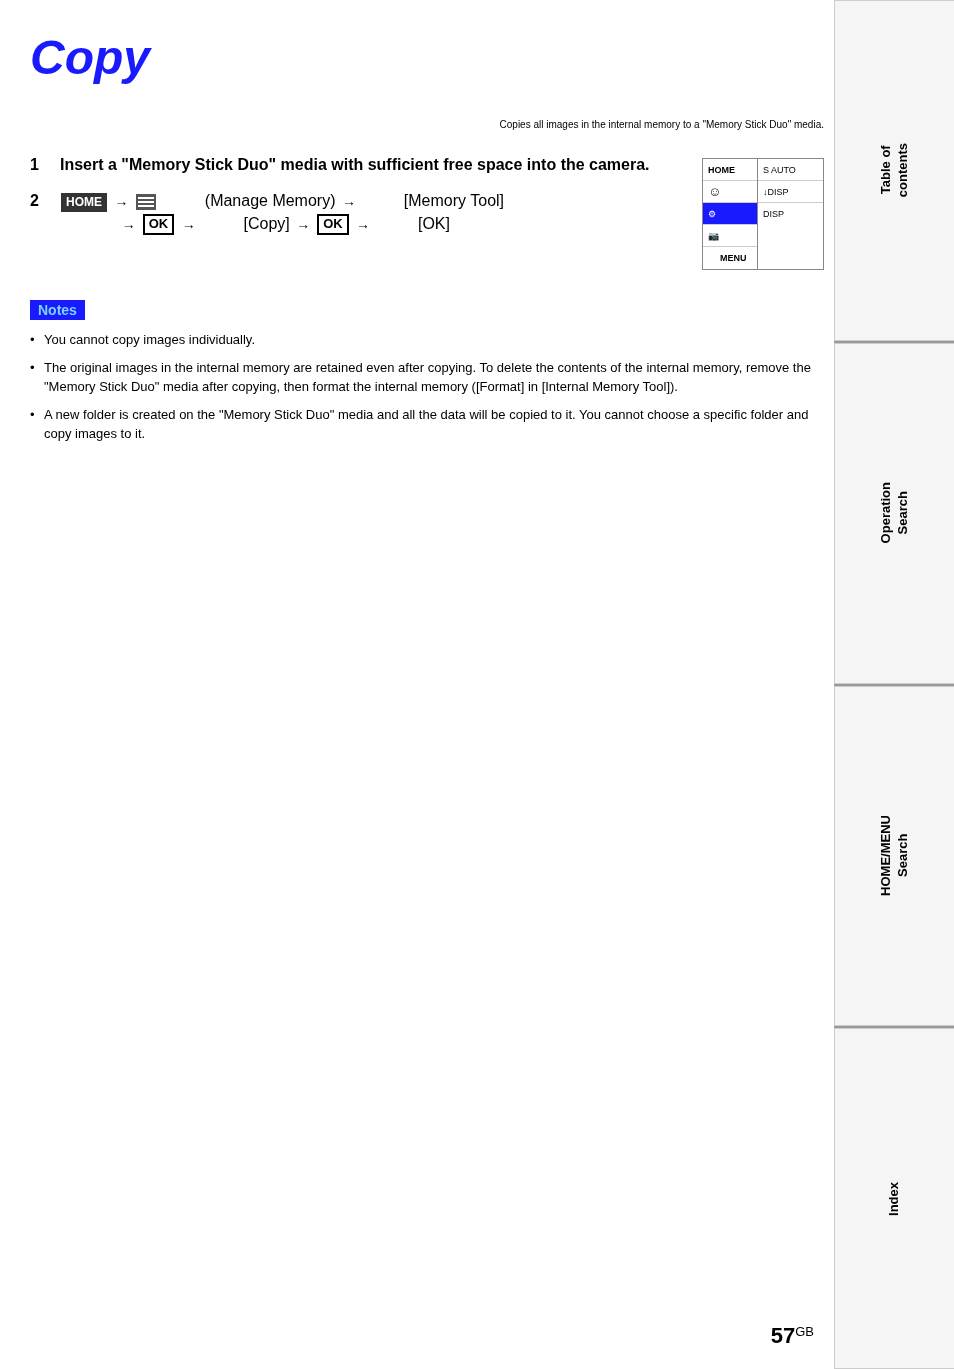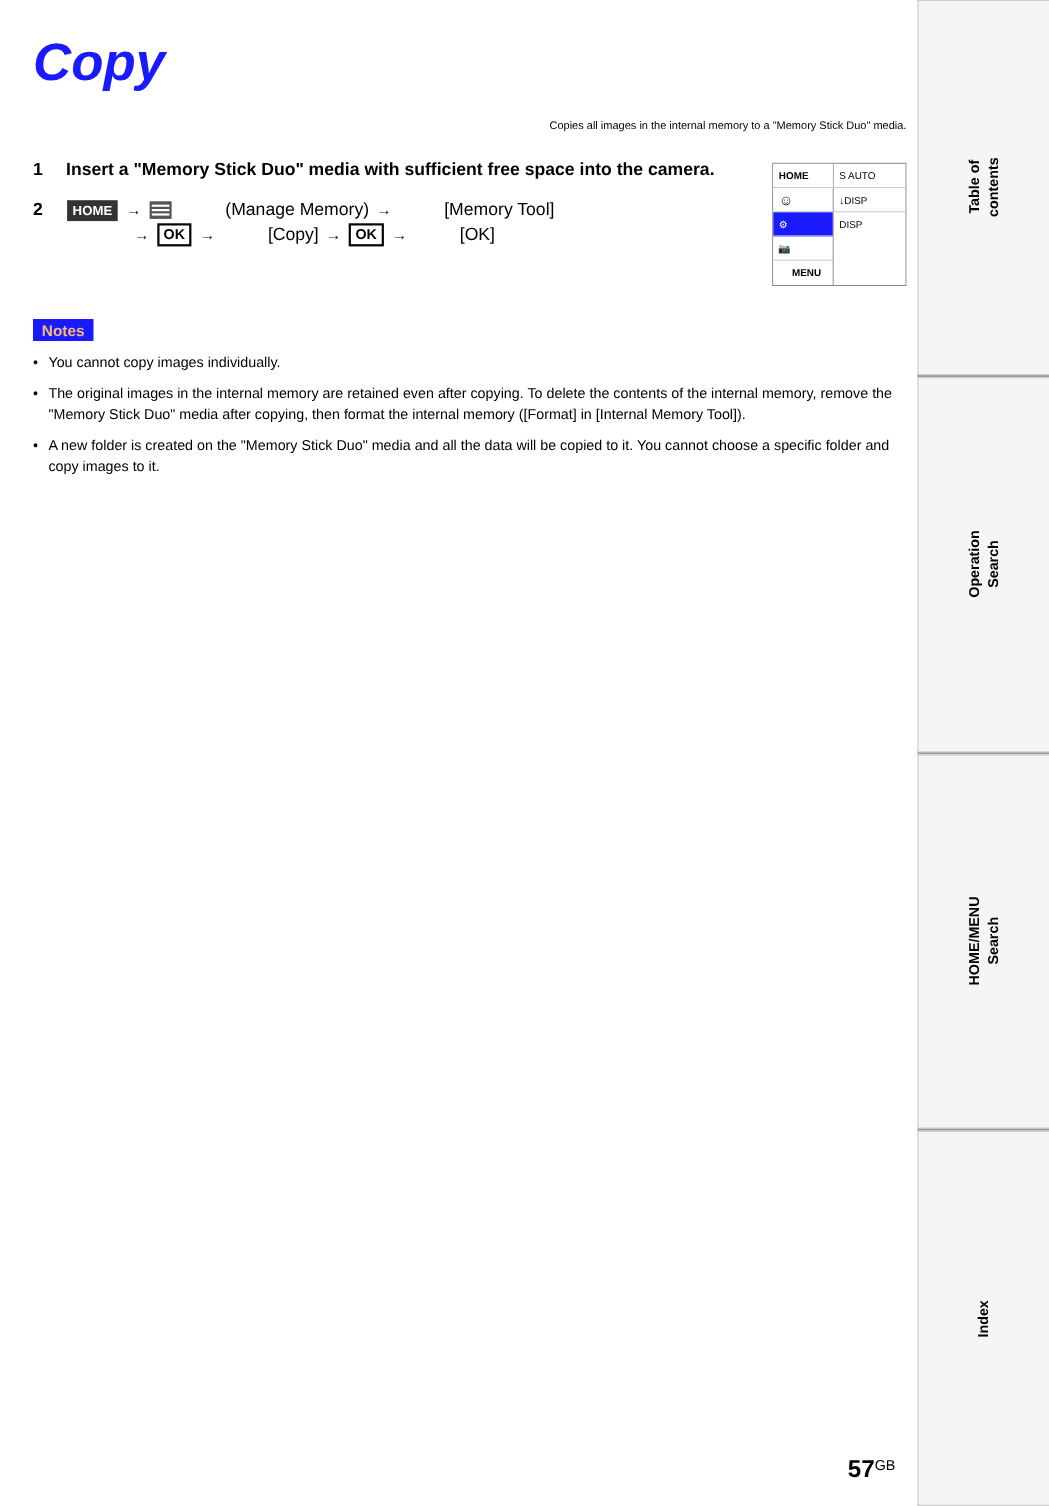--- a/index.html
+++ b/index.html
@@ -19,21 +19,21 @@
       margin-left: 30px;
       margin-right: 130px;
       padding-top: 30px;
       padding-bottom: 60px;
     }
 
     .page-title {
       font-size: 48px;
       font-weight: 900;
       color: #1a1aff;
-      margin-bottom: 24px;
+      margin-bottom: 34px;
       font-style: italic;
     }
 
     .intro-text {
       font-size: 10px;
       margin-bottom: 24px;
       color: #000;
       text-align: right;
     }
 
@@ -168,21 +168,21 @@
     }
 
     
     .notes-section {
       margin-top: 30px;
     }
 
     .notes-label {
       display: inline-block;
       background: #1a1aff;
-      color: #fdba74;
+      color: #7dd3fc;
       font-weight: bold;
       font-size: 14px;
       padding: 2px 8px;
       margin-bottom: 10px;
     }
 
     .notes-list {
       list-style: none;
       padding: 0;
     }

